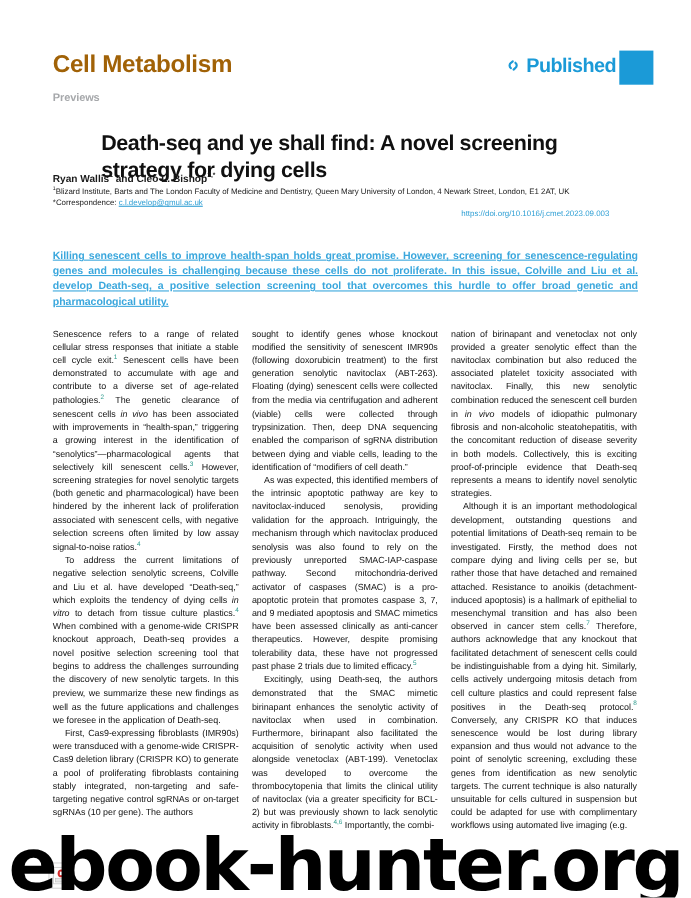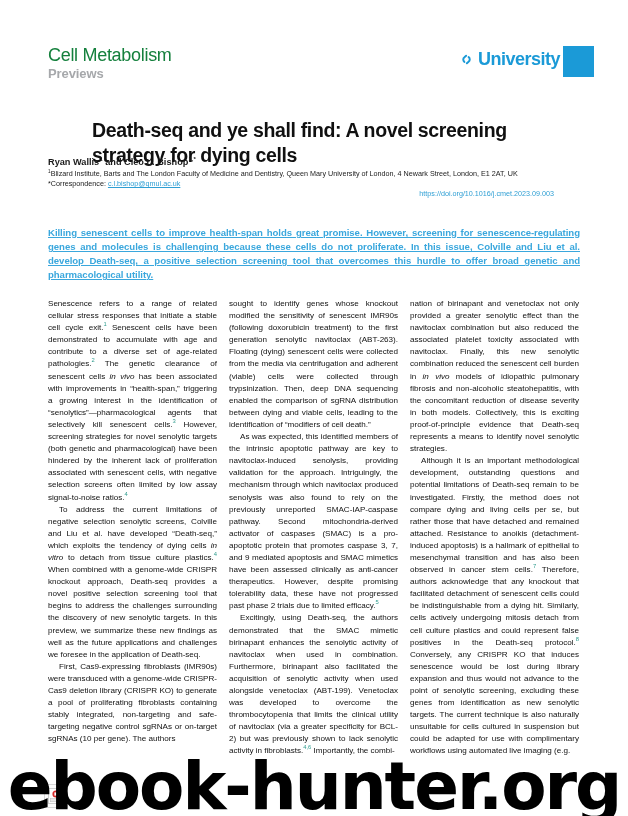--- a/index.html
+++ b/index.html
@@ -24,34 +24,34 @@
 
   
   .masthead {
     position: absolute;
     left: 48px;
     top: 46px;
     right: 22px;
     height: 46px;
   }
   .journal-title {
-    font-size: 18px;
-    font-weight: normal;
-    color: #15803d;
+    font-size: 22px;
+    font-weight: bold;
+    color: #a16207;
     letter-spacing: -0.3px;
     line-height: 1.05;
     display: block;
   }
   .section-label {
-    font-size: 13px;
+    font-size: 10px;
     font-weight: bold;
     color: #a6a8ab;
     letter-spacing: -0.1px;
     display: block;
-    margin-top: 1px;
+    margin-top: 15px;
   }
   .brand {
     position: absolute;
     right: 46px;
     top: 4px;
     display: flex;
     align-items: center;
     gap: 4px;
   }
   .brand-mark { width: 15px; height: 15px; display: block; }
@@ -216,31 +216,31 @@
     <span class="journal-title">Cell Metabolism</span>
     <span class="section-label">Previews</span>
 
     <div class="brand">
       <span class="brand-mark">
         <svg class="brand-mark" viewBox="0 0 16 16" aria-hidden="true">
           <path d="M5.8 10.6 A3.1 3.1 0 0 1 5.8 5.6 L7.6 4.0" fill="none" stroke="#1b9ad7" stroke-width="2.1" stroke-linecap="round"></path>
           <path d="M10.2 5.4 A3.1 3.1 0 0 1 10.2 10.4 L8.4 12.0" fill="none" stroke="#1b9ad7" stroke-width="2.1" stroke-linecap="round"></path>
         </svg>
       </span>
-      <span class="brand-text">University</span>
+      <span class="brand-text">Published</span>
       <span class="brand-square"></span>
     </div>
   </div>
 
   <h1 class="article-title">Death-seq and ye shall find: A novel screening strategy for dying cells</h1>
 
   <div class="byline-block">
     <div class="authors">Ryan Wallis<sup>1</sup> and Cleo L. Bishop<sup>1,*</sup></div>
     <div class="affiliation"><sup>1</sup>Blizard Institute, Barts and The London Faculty of Medicine and Dentistry, Queen Mary University of London, 4 Newark Street, London, E1 2AT, UK</div>
-    <div class="correspondence">*Correspondence: <a class="mail-link" href="#">c.l.bishop@qmul.ac.uk</a></div>
+    <div class="correspondence">*Correspondence: <a class="mail-link" href="#">c.l.develop@qmul.ac.uk</a></div>
     <div class="doi">https://doi.org/10.1016/j.cmet.2023.09.003</div>
   </div>
 
   <div class="abstract">Killing senescent cells to improve health-span holds great promise. However, screening for senescence-regulating genes and molecules is challenging because these cells do not proliferate. In this issue, Colville and Liu et al. develop Death-seq, a positive selection screening tool that overcomes this hurdle to offer broad genetic and pharmacological utility.</div>
 
   <div class="columns">
 
     <div class="col">
       <p>Senescence refers to a range of related cellular stress responses that initiate a stable cell cycle exit.<span class="ref">1</span> Senescent cells have been demonstrated to accumulate with age and contribute to a diverse set of age-related pathologies.<span class="ref">2</span> The genetic clearance of senescent cells <i>in vivo</i> has been associated with improvements in “health-span,” triggering a growing interest in the identification of “senolytics”—pharmacological agents that selectively kill senescent cells.<span class="ref">3</span> However, screening strategies for novel senolytic targets (both genetic and pharmacological) have been hindered by the inherent lack of proliferation associated with senescent cells, with negative selection screens often limited by low assay signal-to-noise ratios.<span class="ref">4</span></p>
       <p>To address the current limitations of negative selection senolytic screens, Colville and Liu et al. have developed “Death-seq,” which exploits the tendency of dying cells <i>in vitro</i> to detach from tissue culture plastics.<span class="ref">4</span> When combined with a genome-wide CRISPR knockout approach, Death-seq provides a novel positive selection screening tool that begins to address the challenges surrounding the discovery of new senolytic targets. In this preview, we summarize these new findings as well as the future applications and challenges we foresee in the application of Death-seq.</p>

